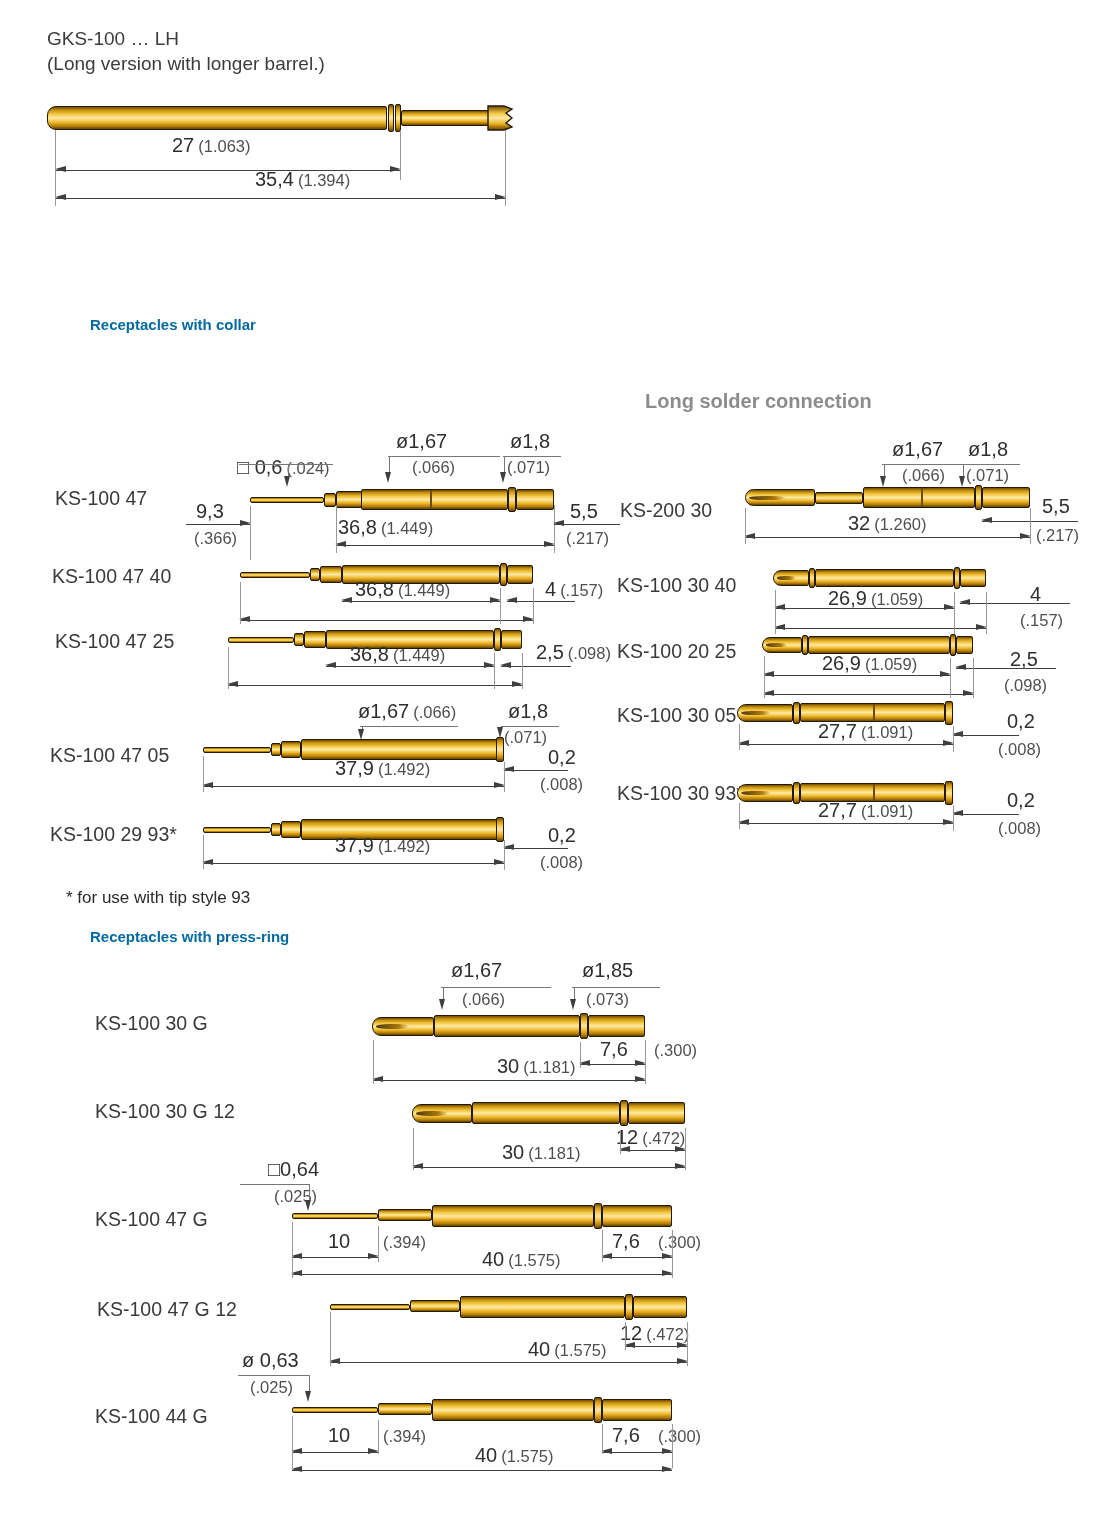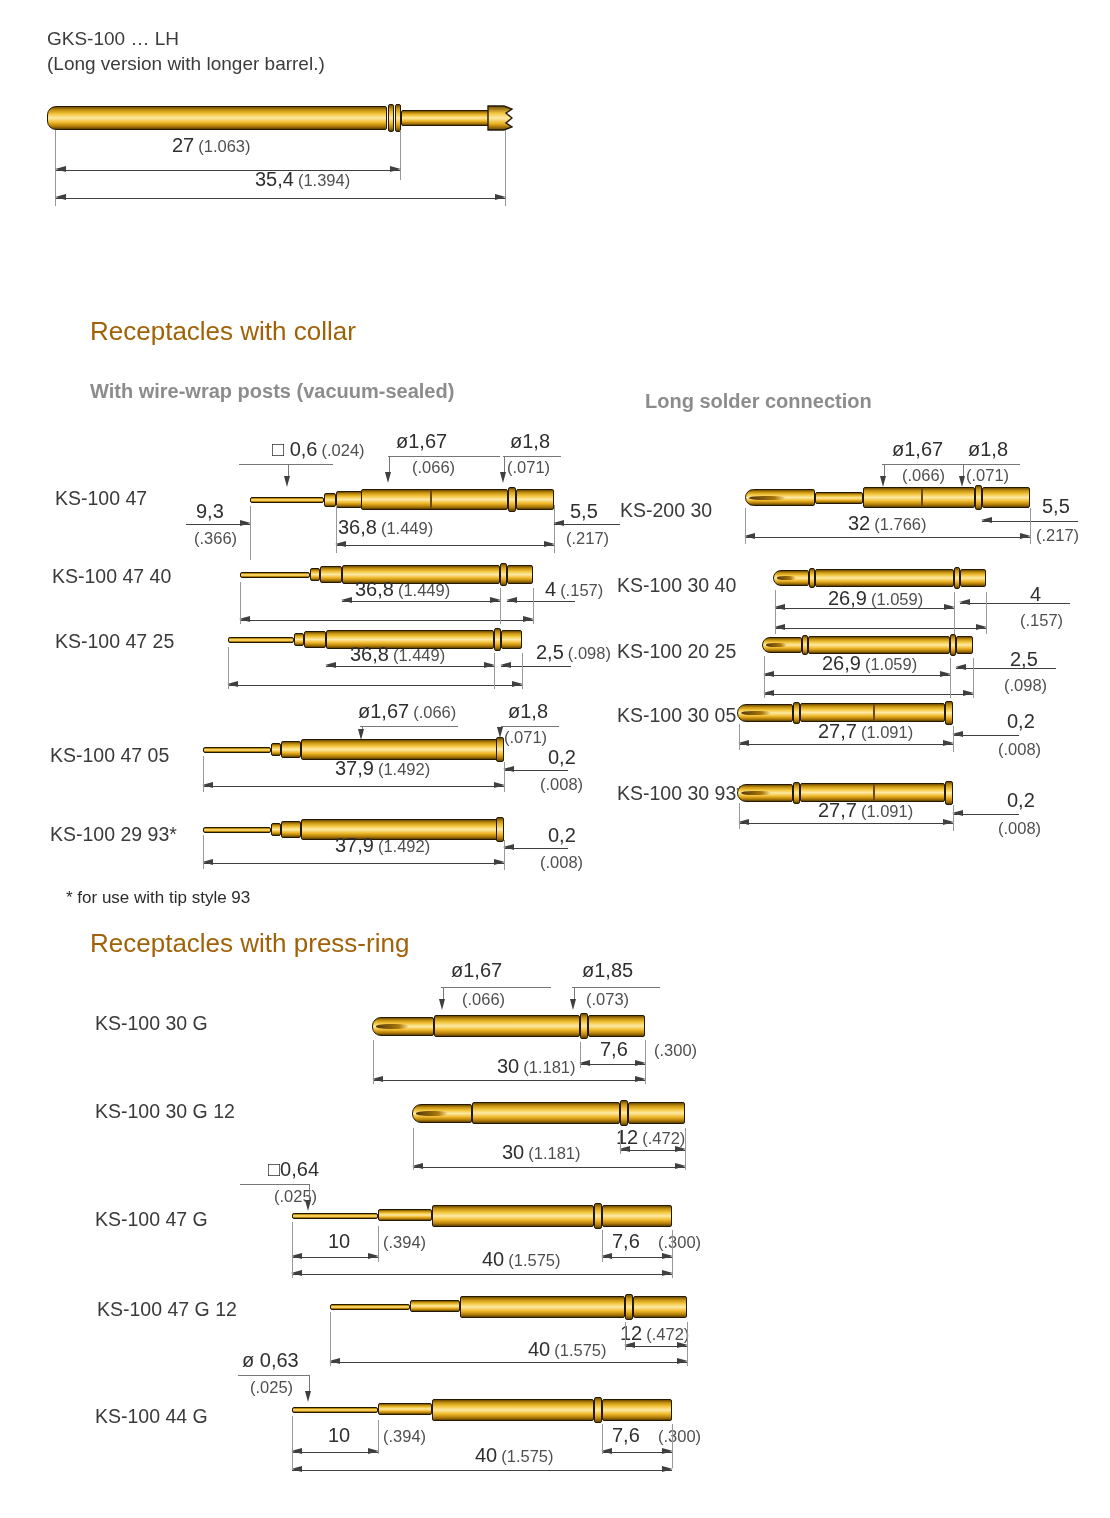--- a/index.html
+++ b/index.html
@@ -1,21 +1,21 @@
 <!DOCTYPE html>
 <html><head>
 <meta charset="utf-8">
 <style>
   html,body{margin:0;padding:0;background:#fff;}
   .page{position:relative;width:1110px;height:1518px;background:#fff;overflow:hidden;
         font-family:"Liberation Sans",sans-serif;color:#3a3a3a;}
   .abs{position:absolute;}
   .txt{position:absolute;white-space:nowrap;}
   .title{font-size:19px;color:#3c3c3c;}
-  .h1{font-size:26px;font-weight:normal;color:#a16207;}
+  .h1{font-size:15px;font-weight:bold;color:#0369a1;}
   .h2{font-size:20px;font-weight:bold;color:#8c8c8c;}
   .lbl{font-size:19.5px;color:#3a3a3a;}
   .mv{font-size:20px;color:#2f2f2f;}
   .iv{font-size:16.5px;color:#4f4f4f;}
   .inl .iv{margin-left:4px;}
   .foot{font-size:17px;color:#2b2b2b;}
   
   .dim{position:absolute;height:0;border-top:1.6px solid #3f3f3f;}
   .dim::before{content:"";position:absolute;left:-1px;top:-4.6px;width:0;height:0;
     border-top:3.6px solid transparent;border-bottom:3.6px solid transparent;border-right:11px solid #3f3f3f;}
@@ -69,25 +69,24 @@
   <div class="txt inl" style="left:172px;top:134px;">
     <span class="mv">27</span><span class="iv">(1.063)</span>
   </div>
   <div class="dim" style="left:56px;top:170px;width:344px;"></div>
   <div class="txt inl" style="left:255px;top:168px;">
     <span class="mv">35,4</span><span class="iv">(1.394)</span>
   </div>
   <div class="dim" style="left:56px;top:198px;width:449px;"></div>
 
   <div class="txt h1" style="left:90px;top:316px;">Receptacles with collar</div>
-  <div class="txt h2" style="left:90px;top:380px;">With wire-wrap posts (vacuum-sealed)</div>
   <div class="txt h2" style="left:645px;top:390px;">Long solder connection</div>
 
   <div class="txt lbl" style="left:55px;top:487px;">KS-100 47</div>
-  <div class="txt inl" style="left:237px;top:438px;margin-left:35px;">
+  <div class="txt inl" style="left:237px;top:456px;">
     <span class="mv">□ 0,6</span><span class="iv">(.024)</span>
   </div>
   <div class="lead" style="left:239px;top:464px;width:94px;"></div>
   <div class="vlead" style="left:288px;top:464px;height:12px;"></div>
   <div class="dar" style="left:284px;top:476px;"></div>
   <div class="txt mv" style="left:396px;top:430px;">ø1,67</div>
   <div class="lead" style="left:388px;top:456px;width:112px;"></div>
   <div class="txt iv" style="left:412px;top:458px;">(.066)</div>
   <div class="vlead" style="left:389px;top:456px;height:16px;"></div>
   <div class="dar" style="left:385px;top:472px;"></div>
@@ -228,21 +227,21 @@
         <span class="slot"></span>
       </div>
     <div class="gs" style="left:815px;top:492px;width:48px;height:12px;"></div>
     <div class="gs" style="left:863px;top:487px;width:112px;height:21px;">
         <span class="bdiv" style="left:57px;"></span>
       </div>
     <div class="gs" style="left:975px;top:485px;width:7px;height:25px;"></div>
     <div class="gs" style="left:982px;top:487px;width:48px;height:21px;"></div>
   </div>
   <div class="txt inl" style="left:848px;top:512px;">
-    <span class="mv">32</span><span class="iv">(1.766)</span>
+    <span class="mv">32</span><span class="iv">(1.260)</span>
   </div>
   <div class="dim" style="left:745px;top:537px;width:285px;"></div>
   <div class="txt mv" style="left:1042px;top:495px;">5,5</div>
   <div class="dim nr" style="left:982px;top:521px;width:96px;"></div>
   <div class="txt iv" style="left:1036px;top:526px;">(.217)</div>
   <div class="ext" style="left:745px;top:508px;height:36px;"></div>
   <div class="ext" style="left:1030px;top:508px;height:36px;"></div>
 
   <div class="txt lbl" style="left:617px;top:574px;">KS-100 30 40</div>
   <div>

